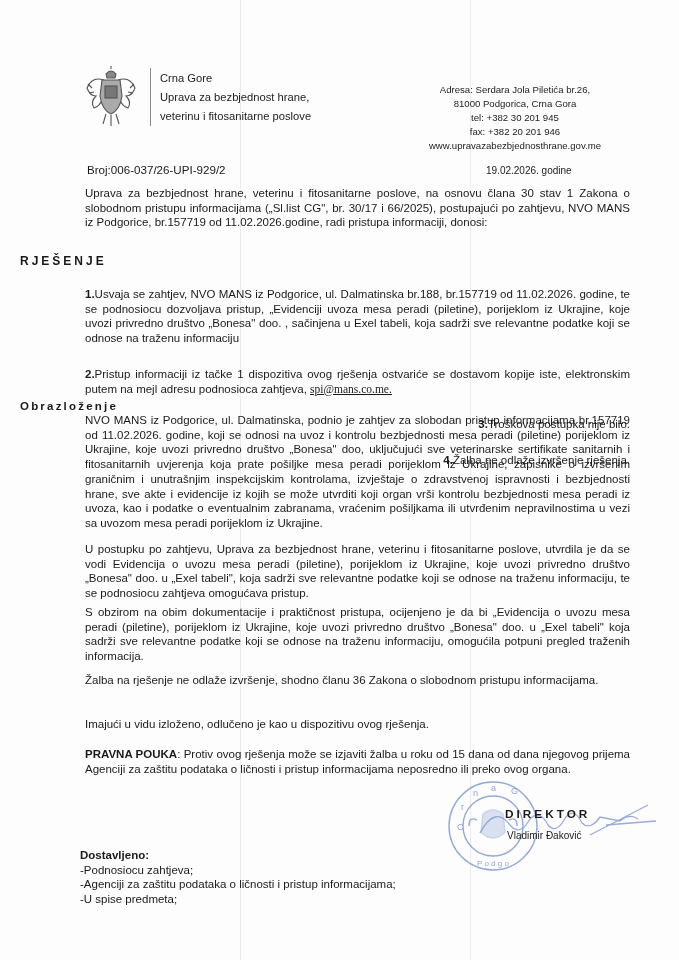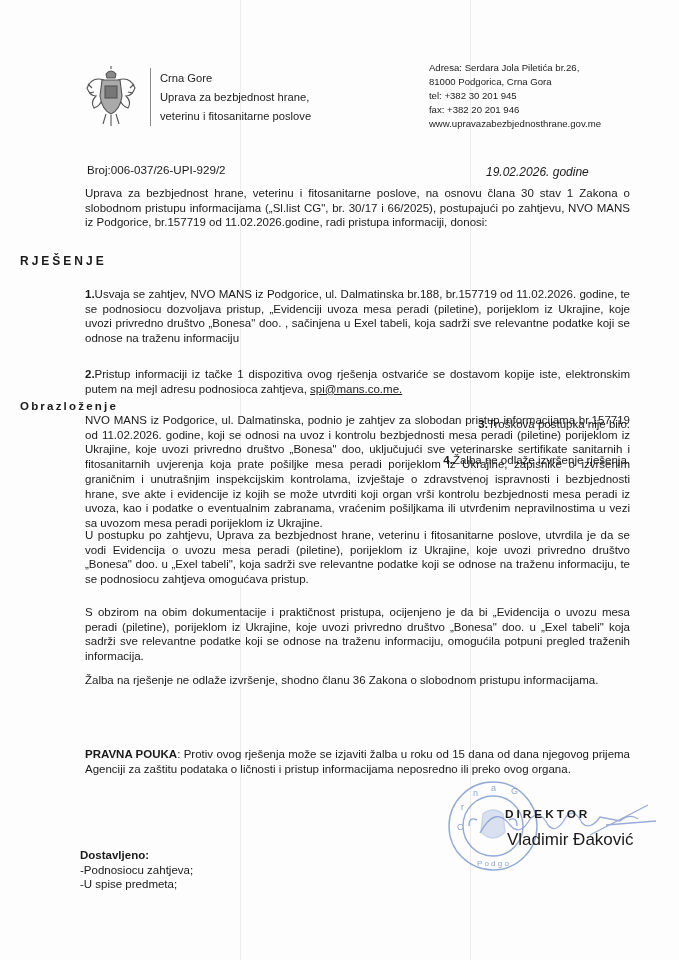--- a/index.html
+++ b/index.html
@@ -4,37 +4,37 @@
 <style>
   html, body { margin:0; padding:0; background:#fff; }
   body { width:679px; height:960px; position:relative; overflow:hidden;
          font-family:"Liberation Sans", sans-serif; color:#1a1a1a; }
   .page { position:absolute; left:0; top:0; width:679px; height:960px; background:#fdfdfd; }
   .fold { position:absolute; top:0; bottom:0; width:1px; background:#ececec; }
 
   .crest { position:absolute; left:84px; top:66px; width:54px; height:62px; }
   .hdr-rule { position:absolute; left:150px; top:68px; width:1px; height:58px; background:#8a8a8a; }
   .hdr-org { position:absolute; left:160px; top:69px; font-size:11.2px; line-height:19px; color:#222; }
-  .hdr-addr { position:absolute; right:78px; top:61px; text-align:left; font-size:9.6px; line-height:14px; color:#222; }
+  .hdr-addr { position:absolute; right:78px; top:83px; text-align:center; font-size:9.6px; line-height:14px; color:#222; }
 
   .broj { position:absolute; left:87px; top:163px; font-size:11.6px; }
-  .date { position:absolute; left:486px; top:165px; font-size:12px;font-style:italic; }
+  .date { position:absolute; left:486px; top:165px; font-size:10px; }
 
   .txt { position:absolute; left:85px; width:545px; font-size:11.5px; line-height:14.7px; text-align:justify; }
   .title { position:absolute; left:0; width:679px; text-align:left; font-weight:bold; font-size:12px; letter-spacing:3px;padding-left:20px; }
   .title.o { letter-spacing:2.2px; font-size:11.5px; }
   .b { font-weight:bold; }
-  .u { text-decoration:underline; }
+  .u { text-decoration:underline;font-family:Liberation Serif, serif; }
   .item { display:block; text-align:justify;margin-top:21px; }
   .nojust { text-align:right; }
 
   .stamp { position:absolute; left:447px; top:780px; width:92px; height:92px; }
   .sign { position:absolute; left:470px; top:795px; width:190px; height:60px; }
   .director { position:absolute; left:505px; top:807px; font-weight:bold; font-size:11.8px; letter-spacing:3px; }
-  .dname { position:absolute; left:507px; top:830px; font-size:17px; }
+  .dname { position:absolute; left:507px; top:830px; font-size:10px; }
 
   .dost { position:absolute; left:80px; top:848px; font-size:11.5px; line-height:14.5px; }
 </style>
 </head>
 <body>
 
 <div class="page">
   <div class="fold" style="left:240px"></div>
   <div class="fold" style="left:470px"></div>
 
@@ -72,23 +72,24 @@
   <div class="title" style="top:254px">RJEŠENJE</div>
   <div class="txt" style="top:266px">
     <span class="item"><span class="b">1.</span><span>Usvaja se zahtjev, NVO MANS iz Podgorice, ul. Dalmatinska br.188, br.157719 od 11.02.2026. godine, te se podnosiocu dozvoljava pristup, „Evidenciji uvoza mesa peradi (piletine), porijeklom iz Ukrajine, koje uvozi privredno društvo „Bonesa" doo. , sačinjena u Exel tabeli,  koja sadrži sve relevantne podatke koji se odnose na traženu informaciju</span></span>
     <span class="item"><span class="b">2.</span><span>Pristup informaciji iz tačke 1 dispozitiva ovog rješenja ostvariće se dostavom kopije iste, elektronskim putem na mejl adresu podnosioca zahtjeva, </span><span class="u">spi@mans.co.me.</span></span>
     <span class="item nojust"><span class="b">3.</span><span>Troškova postupka nije bilo.</span></span>
     <span class="item nojust"><span class="b">4.</span><span>Žalba ne odlaže izvršenje rješenja.</span></span>
   </div>
 
   <div class="title o" style="top:400px">Obrazloženje</div>
   <div class="txt" style="top:413px">NVO MANS iz Podgorice, ul. Dalmatinska, podnio je zahtjev za slobodan pristup informacijama br.157719 od 11.02.2026. godine, koji se odnosi na uvoz i kontrolu bezbjednosti mesa peradi (piletine) porijeklom iz Ukrajine, koje uvozi privredno društvo „Bonesa" doo, uključujući sve veterinarske sertifikate sanitarnih i fitosanitarnih uvjerenja koja prate pošiljke mesa peradi porijeklom iz Ukrajine, zapisnike o izvršenim graničnim i unutrašnjim inspekcijskim kontrolama, izvještaje o zdravstvenoj ispravnosti i bezbjednosti hrane, sve akte i evidencije iz kojih se može utvrditi koji organ vrši kontrolu bezbjednosti mesa peradi iz uvoza, kao i podatke o eventualnim zabranama, vraćenim pošiljkama ili utvrđenim nepravilnostima u vezi sa uvozom mesa peradi porijeklom iz Ukrajine.</div>
-  <div class="txt" style="top:528px">U postupku po zahtjevu, Uprava za bezbjednost hrane, veterinu i fitosanitarne poslove, utvrdila je da se vodi Evidencija o uvozu mesa peradi (piletine), porijeklom iz Ukrajine, koje uvozi privredno društvo „Bonesa" doo. u  „Exel tabeli", koja sadrži sve relevantne podatke koji se odnose na traženu informaciju, te se podnosiocu zahtjeva omogućava pristup.</div>
+  <div class="txt" style="top:542px">U postupku po zahtjevu, Uprava za bezbjednost hrane, veterinu i fitosanitarne poslove, utvrdila je da se vodi Evidencija o uvozu mesa peradi (piletine), porijeklom iz Ukrajine, koje uvozi privredno društvo „Bonesa" doo. u  „Exel tabeli", koja sadrži sve relevantne podatke koji se odnose na traženu informaciju, te se podnosiocu zahtjeva omogućava pristup.</div>
   <div class="txt" style="top:605px">S obzirom na obim dokumentacije i praktičnost pristupa, ocijenjeno je da bi „Evidencija o uvozu mesa peradi (piletine), porijeklom iz Ukrajine, koje uvozi privredno društvo „Bonesa" doo. u „Exel tabeli" koja sadrži sve relevantne podatke koji se odnose na traženu informaciju, omogućila potpuni pregled traženih informacija.</div>
   <div class="txt" style="top:673px">Žalba na rješenje ne odlaže izvršenje, shodno članu 36 Zakona o slobodnom pristupu informacijama.</div>
+  <div class="txt" style="top:717px">Imajući u vidu izloženo, odlučeno je kao u dispozitivu ovog rješenja.</div>
 
   <div class="txt" style="top:747px"><span class="b">PRAVNA POUKA</span><span>: Protiv ovog rješenja može se izjaviti žalba u roku od 15 dana od dana njegovog prijema Agenciji za zaštitu podataka o ličnosti i pristup informacijama neposredno ili preko ovog organa.</span></div>
 
   <svg class="stamp" viewBox="0 0 92 92">
     <g fill="none" stroke="#6f8fc9" stroke-width="1.4" opacity="0.75">
       <circle cx="46" cy="46" r="44"></circle>
       <circle cx="46" cy="46" r="30"></circle>
       <path d="M36 34 Q46 26 56 34 L58 52 Q46 64 34 52 Z" fill="#9db3dd" opacity="0.5"></path>
       <path d="M30 40 Q22 36 22 46 M62 40 Q70 36 70 46"></path>
     </g>
@@ -101,15 +102,16 @@
   </svg>
   <svg class="sign" viewBox="0 0 190 60">
     <path d="M10 38 Q25 10 40 30 Q50 42 60 24 Q70 14 78 30 Q86 40 96 22 Q104 12 112 28 Q120 36 130 22 L150 26 Q160 18 168 24 M120 40 L178 10 M136 30 L186 26" fill="none" stroke="#7f97cf" stroke-width="1.3" opacity="0.8"></path>
   </svg>
   <div class="director">DIREKTOR</div>
   <div class="dname">Vladimir Đaković</div>
 
   <div class="dost">
     <div class="b">Dostavljeno:</div>
     <div>-Podnosiocu zahtjeva;</div>
+    <div>-Agenciji za zaštitu podataka o ličnosti i pristup informacijama;</div>
     <div>-U spise predmeta;</div>
   </div>
 </div>
 
 </body></html>

